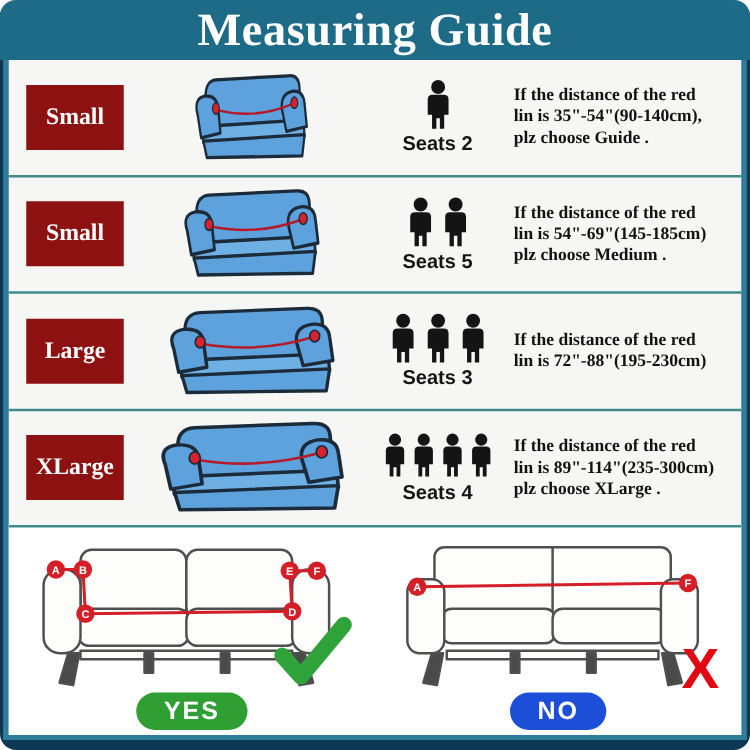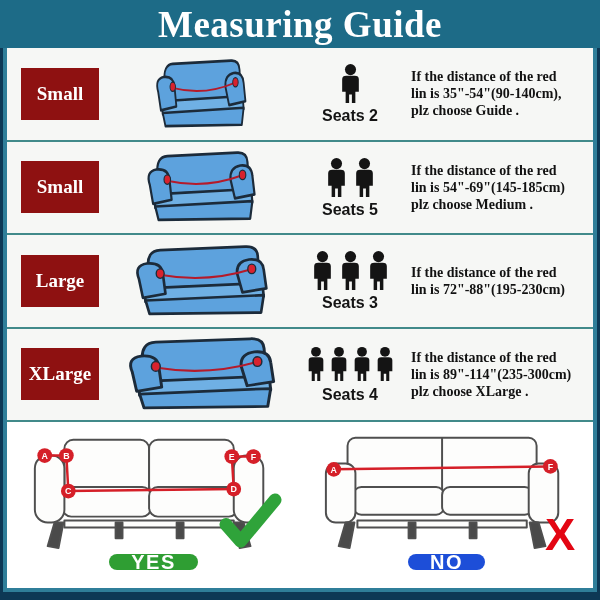--- a/index.html
+++ b/index.html
@@ -1,38 +1,38 @@
 <!DOCTYPE html>
 <html><head>
 <meta charset="utf-8">
 <style>
   html,body{margin:0;padding:0;}
   .page{position:relative;width:600px;height:600px;background:#0d3855;box-sizing:border-box;
-        padding:0 3px 8px 3px;font-family:"Liberation Serif",serif;overflow:hidden;}
+        padding:0 3px 8px 3px;font-family:"Liberation Serif",serif;overflow:hidden;border-radius:13px;}
   .frame{height:100%;box-sizing:border-box;border:4px solid #2f7e99;border-top:none;
          background:#f6f7f5;display:flex;flex-direction:column;}
   .header{margin:0 -7px;height:48px;background:#1d6b87;display:flex;align-items:center;justify-content:center;}
   .title{color:#ffffff;font-size:37px;font-weight:bold;letter-spacing:.5px;line-height:1;}
   .row{flex:1 1 0;display:flex;align-items:center;min-height:0;}
   .row + .row, .bottom{border-top:2px solid #418a8a;}
   .badge-cell{width:104px;display:flex;justify-content:flex-start;padding-left:14px;box-sizing:border-box;}
   .badge{min-width:78px;height:52px;background:#8e1111;color:#fff;font-weight:bold;font-size:19px;
          display:flex;align-items:center;justify-content:center;padding:0 6px;box-sizing:border-box;}
   .sofa-cell{width:178px;display:flex;align-items:center;justify-content:center;}
   .seats-cell{width:122px;display:flex;flex-direction:column;align-items:center;justify-content:center;}
   .persons{display:flex;align-items:flex-end;gap:3px;}
   .persons.tight{gap:1px;}
   .person{width:25px;height:43px;}
   .person.sm{width:22px;height:40px;}
   .seats-label{font-family:"Liberation Sans",sans-serif;font-weight:bold;font-size:16px;color:#141414;margin-top:2px;}
   .desc{flex:1;padding-right:10px;font-weight:bold;font-size:14px;line-height:1.22;color:#121212;}
   .bottom{height:166px;background:#ffffff;display:flex;}
   .diagram{flex:1;position:relative;display:flex;flex-direction:column;align-items:center;}
   .diagram-svg{width:272px;height:128px;margin-top:6px;}
-  .pill{height:16px;border-radius:16px;display:flex;align-items:center;justify-content:center;
+  .pill{height:30px;border-radius:16px;display:flex;align-items:center;justify-content:center;
         font-family:"Liberation Sans",sans-serif;font-weight:bold;font-size:20px;color:#fff;
         letter-spacing:1.5px;padding:0 22px;margin-top:-2px;}
   .pill.yes{background:#2f9e33;}
   .pill.no{background:#1d4ed8;}
   .pt-letter{font-family:"Liberation Sans",sans-serif;font-weight:bold;font-size:9px;fill:#fff;text-anchor:middle;}
   .xmark{font-family:"Liberation Sans",sans-serif;font-weight:bold;font-size:46px;fill:#e30613;text-anchor:middle;}
   .hidden-defs{position:absolute;width:0;height:0;overflow:hidden;}
 </style>
 </head>
 <body>

